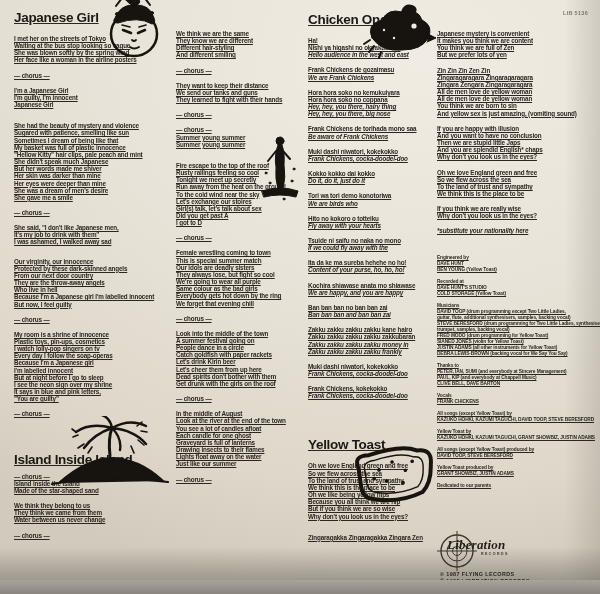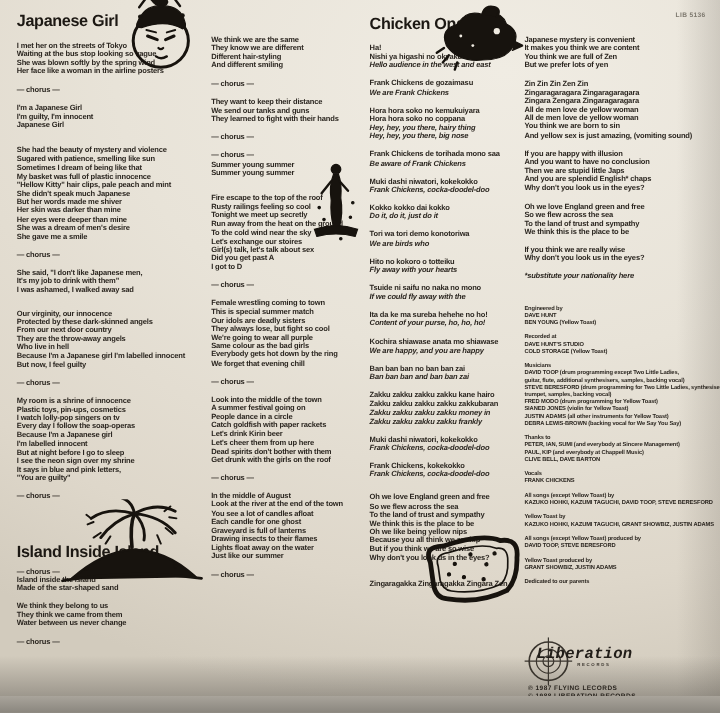--- a/index.html
+++ b/index.html
@@ -6,40 +6,40 @@
   .page{
     position:relative;width:600px;height:594px;overflow:hidden;
     background:
       linear-gradient(180deg, rgba(0,0,0,0) 92%, rgba(90,86,80,.55) 99%),
       linear-gradient(90deg, rgba(0,0,0,0) 94%, rgba(120,114,105,.25) 100%),
       radial-gradient(120% 90% at 70% 10%, #f0ece3 0%, #e8e3d8 45%, #ded7ca 80%, #d2cbbd 100%);
     font-family:"Liberation Sans",sans-serif;color:#2b2620;
   }
   .scan-band{position:absolute;left:0;right:0;bottom:0;height:14px;
     background:linear-gradient(180deg,#a9a49b,#8a867e);}
-  .col{position:absolute;display:flex;flex-direction:column;}
+  .col{position:absolute;display:flex;flex-direction:column;text-decoration:underline;}
   .col1{left:14px;top:10px;width:150px;}
   .col2{left:176px;top:30px;width:132px;}
   .col3{left:308px;top:12px;width:130px;}
   .col4{left:437px;top:30px;width:155px;}
   .song-title{font-size:13.5px;font-weight:700;letter-spacing:-0.3px;color:#1c1813;
     margin:0 0 6px 0;white-space:nowrap;}
   .stanza{margin:0 0 8px 0;}
   .line{font-size:6.3px;font-weight:700;line-height:7.15px;letter-spacing:-0.15px;
     white-space:nowrap;}
   .line.it{font-style:italic;}
   .chorus{font-size:6.3px;font-weight:700;line-height:7.15px;letter-spacing:-0.15px;
     margin:0 0 8px 0;}
   .credit{margin:0 0 6px 0;}
   .cline{font-size:4.8px;font-weight:700;line-height:6px;letter-spacing:-0.1px;white-space:nowrap;}
   .catalog{position:absolute;top:10px;right:12px;font-size:5.5px;font-weight:700;
     color:#7d786e;letter-spacing:0.3px;}
   .ill{position:absolute;}
   .logo{position:absolute;left:437px;top:531px;width:100px;height:40px;}
-  .logo-text{position:absolute;left:10px;top:6px;font-family:Liberation Mono, monospace;
+  .logo-text{position:absolute;left:10px;top:6px;font-family:Liberation Serif, serif;
     font-weight:700;font-style:italic;font-size:13px;color:#221e19;letter-spacing:0.2px;}
   .logo-sub{position:absolute;left:44px;top:21px;font-size:3.6px;font-weight:700;
     letter-spacing:1.4px;color:#3a352e;}
   .footer{position:absolute;left:440px;top:571px;}
   .fline{font-size:5.4px;font-weight:700;line-height:6.6px;letter-spacing:0.4px;color:#2b2620;}
 </style>
 </head>
 <body>
 
 <div class="page">
@@ -240,20 +240,21 @@
         <div class="line it">Zakku zakku zakku zakku frankly</div>
       </div>
       <div class="stanza">
         <div class="line">Muki dashi niwatori, kokekokko</div>
         <div class="line it">Frank Chickens, cocka-doodel-doo</div>
       </div>
       <div class="stanza">
         <div class="line">Frank Chickens, kokekokko</div>
         <div class="line it">Frank Chickens, cocka-doodel-doo</div>
       </div>
+      <div class="song-title" style="margin-top: 30px;">Yellow Toast</div>
       <div class="stanza" style="margin-top: 4px;">
         <div class="line">Oh we love England green and free</div>
         <div class="line">So we flew across the sea</div>
         <div class="line">To the land of trust and sympathy</div>
         <div class="line">We think this is the place to be</div>
         <div class="line">Oh we like being yellow nips</div>
         <div class="line">Because you all think we are hip</div>
         <div class="line">But if you think we are so wise</div>
         <div class="line">Why don't you look us in the eyes?</div>
       </div>

